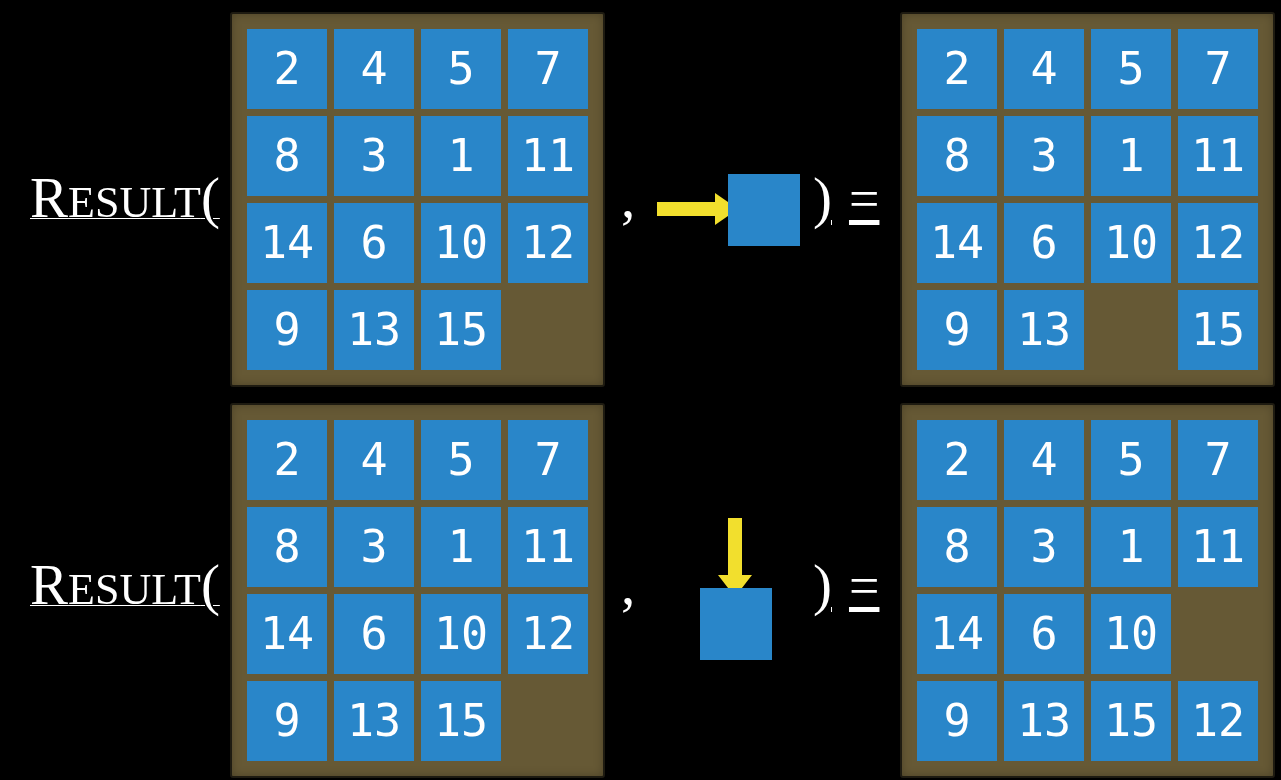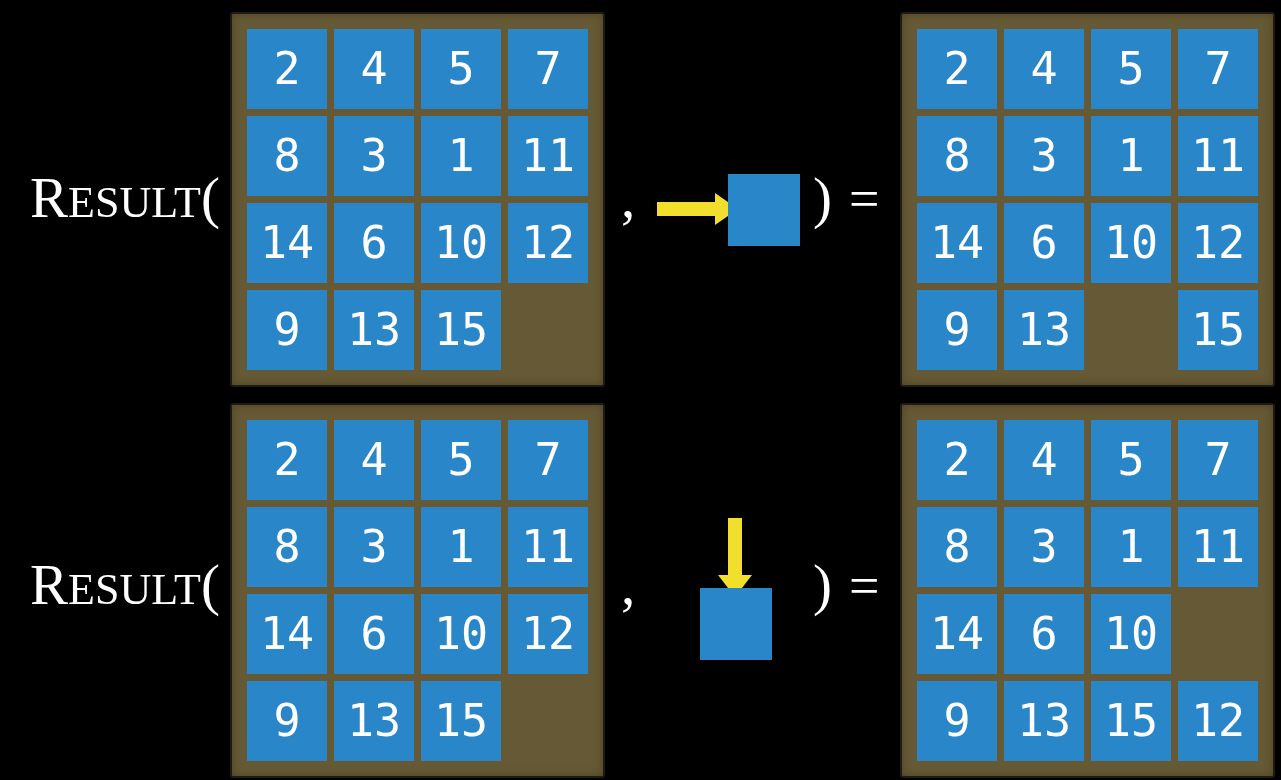--- a/index.html
+++ b/index.html
@@ -3,21 +3,21 @@
 <meta charset="utf-8">
 <style>
   html,body { margin:0; padding:0; }
   body {
     width:1281px; height:780px;
     background: var(--background, #000);
     position:relative;
     overflow:hidden;
     font-family:"Liberation Serif", serif;
   }
-  .abs { position:absolute; }
+  .abs { position:absolute;text-decoration:underline; }
 
   
   .func {
     line-height:1;
     color: var(--text,#fff);
     white-space:nowrap;
   }
   .func .cap   { font-size:57px; }
   .func .rest  { font-size:44px; }
   .func .paren { font-size:57px; }

